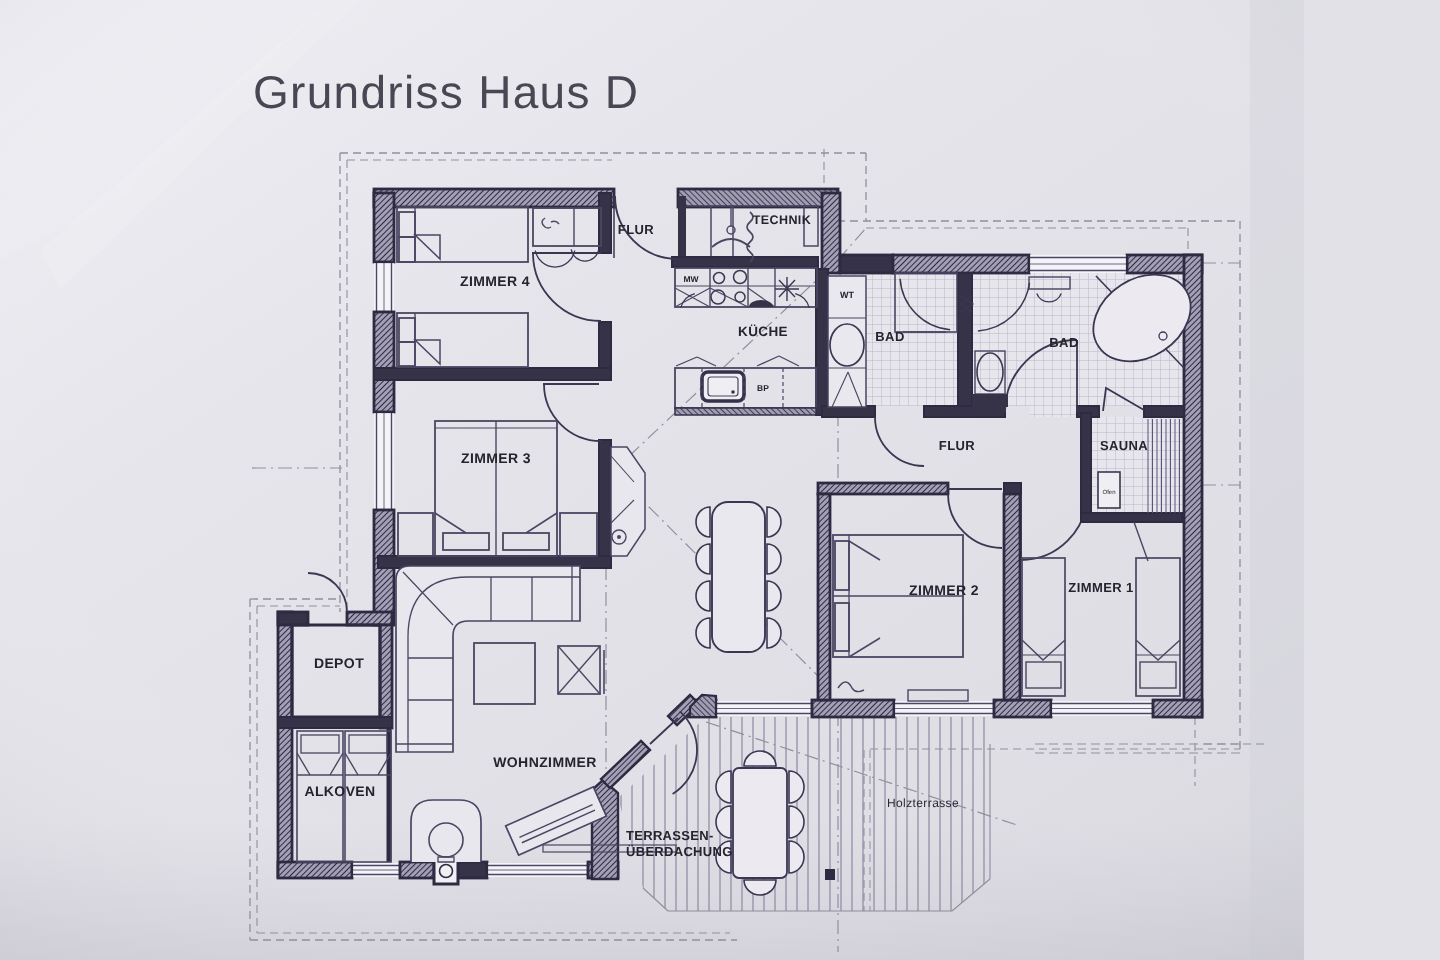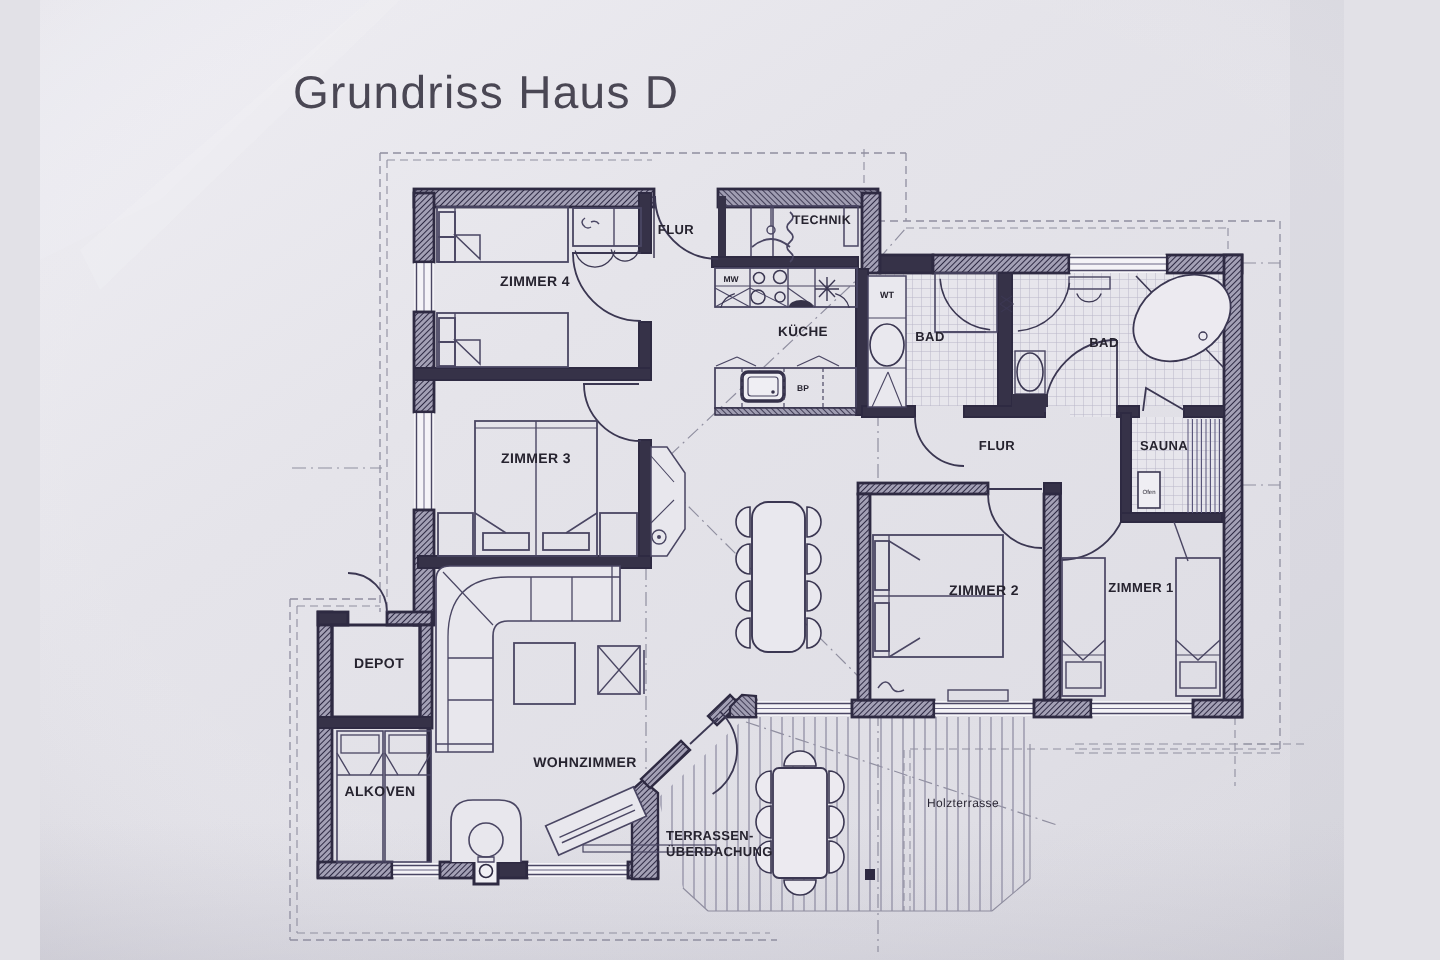--- a/index.html
+++ b/index.html
@@ -1,12 +1,12 @@
 <!DOCTYPE html>
-<html><head><meta charset="utf-8"><style>html,body{margin:0;padding:0;background:#e2e1e7;-webkit-font-smoothing:antialiased;}text{-webkit-font-smoothing:antialiased;}.page{position:relative;width:1304px;height:960px;overflow:hidden;padding-left:40px;}svg{text-rendering:geometricPrecision;}</style></head><body>
+<html><head><meta charset="utf-8"><style>html,body{margin:0;padding:0;background:#e2e1e7;-webkit-font-smoothing:antialiased;}text{-webkit-font-smoothing:antialiased;}.page{position:relative;width:1304px;height:960px;overflow:hidden;}svg{text-rendering:geometricPrecision;}</style></head><body>
 <div class="page"><svg width="1440" height="960" viewBox="0 0 1440 960">
 <defs>
 <linearGradient id="paper" x1="0" y1="0" x2="1" y2="1">
  <stop offset="0" stop-color="#efeef3"></stop>
  <stop offset="0.35" stop-color="#e5e4ea"></stop>
  <stop offset="0.75" stop-color="#dfdee5"></stop>
  <stop offset="1" stop-color="#d7d6dd"></stop>
 </linearGradient>
 <linearGradient id="botshade" x1="0" y1="0" x2="0" y2="1">
  <stop offset="0" stop-color="#c9c8d2" stop-opacity="0"></stop>

